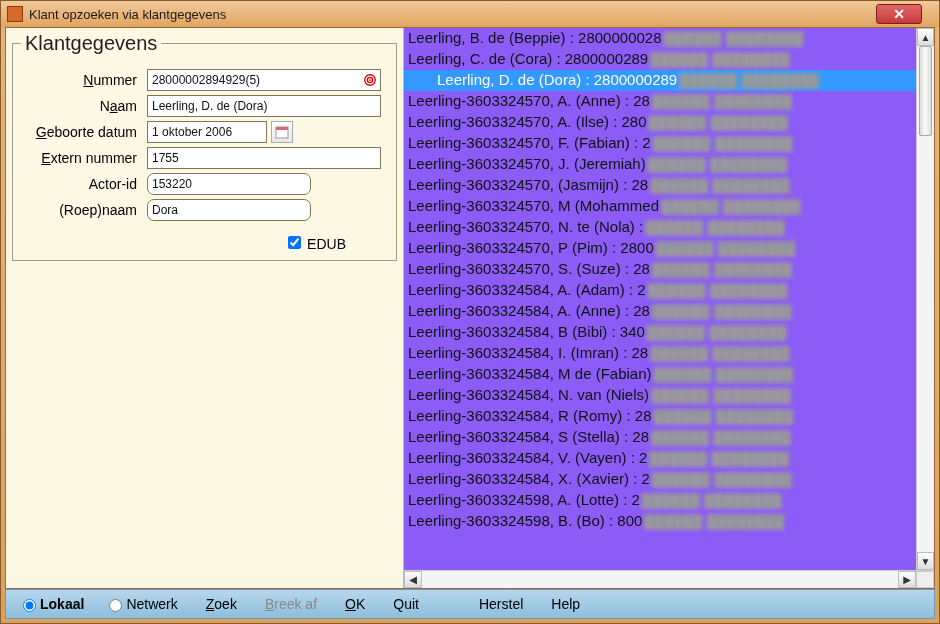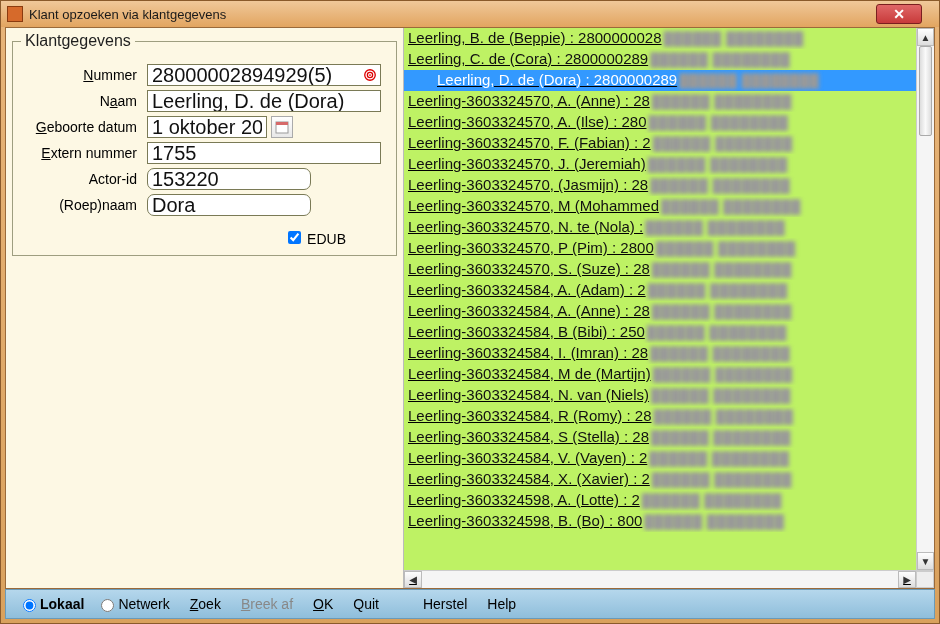--- a/index.html
+++ b/index.html
@@ -70,21 +70,21 @@
   }
   fieldset.group {
     border: 1px solid #9e9e80;
     margin: 0;
     padding: 10px 8px 8px 8px;
     background: #fdf8e4;
   }
   fieldset.group legend {
     padding: 0 4px;
     color: #1f1f1f;
-    font-size: 16px;
+    font-size: 20px;
   }
   .form-row {
     display: flex;
     align-items: center;
     margin: 4px 0;
   }
   .form-row label {
     width: 126px;
     text-align: right;
     padding-right: 10px;
@@ -98,21 +98,21 @@
     display: flex;
     align-items: center;
     gap: 4px;
   }
   .form-row input[type="text"] {
     height: 22px;
     border: 1px solid #7a7a56;
     background: #fff;
     padding: 0 4px;
     font-family: inherit;
-    font-size: 20px;
+    font-size: 12px;
     color: #111;
   }
   .in-234 { width: 234px; }
   .in-164 { width: 164px; border-radius: 7px; }
   .in-130 { width: 120px; }
   .target-icon {
     position: absolute;
     right: 4px;
     top: 50%;
     transform: translateY(-50%);
@@ -133,26 +133,25 @@
     display: flex;
     justify-content: flex-end;
     align-items: flex-end;
     margin-top: 12px;
     padding-right: 42px;
     font-size: 14px;
   }
   .edub-row input { margin-right: 6px; }
   .right-panel {
     flex: 1;
-    background: #bef264;
+    background: #8b5cf6;
     position: relative;
     display: flex;
     flex-direction: column;
     min-height: 0;
-    text-decoration: underline;
   }
   .list-wrap {
     flex: 1;
     overflow: hidden;
     position: relative;
     font-size: 15px;
     line-height: 20px;
     color: #111;
   }
   .list-wrap .row-item {
@@ -239,21 +238,21 @@
     border: 1px solid #ccc;
   }
   .statusbar {
     height: 30px;
     background: linear-gradient(to bottom, #b5d7ec, #8fbedb);
     border-top: 1px solid #6a9ab8;
     display: flex;
     align-items: center;
     padding: 0 12px;
     font-size: 14px;
-    gap: 4px;
+    gap: 12px;
     margin: 0 4px 4px 4px;
     border: 1px solid #6a9ab8;
   }
   .statusbar .radio-label {
     display: flex;
     align-items: center;
     margin-right: 8px;
     cursor: pointer;
   }
   .statusbar .radio-label input {
@@ -359,23 +358,23 @@
           <div class="row-item"><span>Leerling-3603324570, A. (Ilse) : 280</span><span class="blur-tail">██████ ████████</span></div>
           <div class="row-item"><span>Leerling-3603324570, F. (Fabian) : 2</span><span class="blur-tail">██████ ████████</span></div>
           <div class="row-item"><span>Leerling-3603324570, J. (Jeremiah)</span><span class="blur-tail">██████ ████████</span></div>
           <div class="row-item"><span>Leerling-3603324570, (Jasmijn) : 28</span><span class="blur-tail">██████ ████████</span></div>
           <div class="row-item"><span>Leerling-3603324570, M (Mohammed</span><span class="blur-tail">██████ ████████</span></div>
           <div class="row-item"><span>Leerling-3603324570, N. te (Nola) :</span><span class="blur-tail">██████ ████████</span></div>
           <div class="row-item"><span>Leerling-3603324570, P (Pim) : 2800</span><span class="blur-tail">██████ ████████</span></div>
           <div class="row-item"><span>Leerling-3603324570, S. (Suze) : 28</span><span class="blur-tail">██████ ████████</span></div>
           <div class="row-item"><span>Leerling-3603324584, A. (Adam) : 2</span><span class="blur-tail">██████ ████████</span></div>
           <div class="row-item"><span>Leerling-3603324584, A. (Anne) : 28</span><span class="blur-tail">██████ ████████</span></div>
-          <div class="row-item"><span>Leerling-3603324584, B (Bibi) : 250</span><span class="blur-tail">██████ ████████</span></div>
+          <div class="row-item"><span>Leerling-3603324584, B (Bibi) : 340</span><span class="blur-tail">██████ ████████</span></div>
           <div class="row-item"><span>Leerling-3603324584, I. (Imran) : 28</span><span class="blur-tail">██████ ████████</span></div>
-          <div class="row-item"><span>Leerling-3603324584, M de (Martijn)</span><span class="blur-tail">██████ ████████</span></div>
+          <div class="row-item"><span>Leerling-3603324584, M de (Fabian)</span><span class="blur-tail">██████ ████████</span></div>
           <div class="row-item"><span>Leerling-3603324584, N. van (Niels)</span><span class="blur-tail">██████ ████████</span></div>
           <div class="row-item"><span>Leerling-3603324584, R (Romy) : 28</span><span class="blur-tail">██████ ████████</span></div>
           <div class="row-item"><span>Leerling-3603324584, S (Stella) : 28</span><span class="blur-tail">██████ ████████</span></div>
           <div class="row-item"><span>Leerling-3603324584, V. (Vayen) : 2</span><span class="blur-tail">██████ ████████</span></div>
           <div class="row-item"><span>Leerling-3603324584, X. (Xavier) : 2</span><span class="blur-tail">██████ ████████</span></div>
           <div class="row-item"><span>Leerling-3603324598, A. (Lotte) : 2</span><span class="blur-tail">██████ ████████</span></div>
           <div class="row-item"><span>Leerling-3603324598, B. (Bo) : 800</span><span class="blur-tail">██████ ████████</span></div>
         </div>
       <div class="vscroll">
         <div class="arrow">▲</div>

